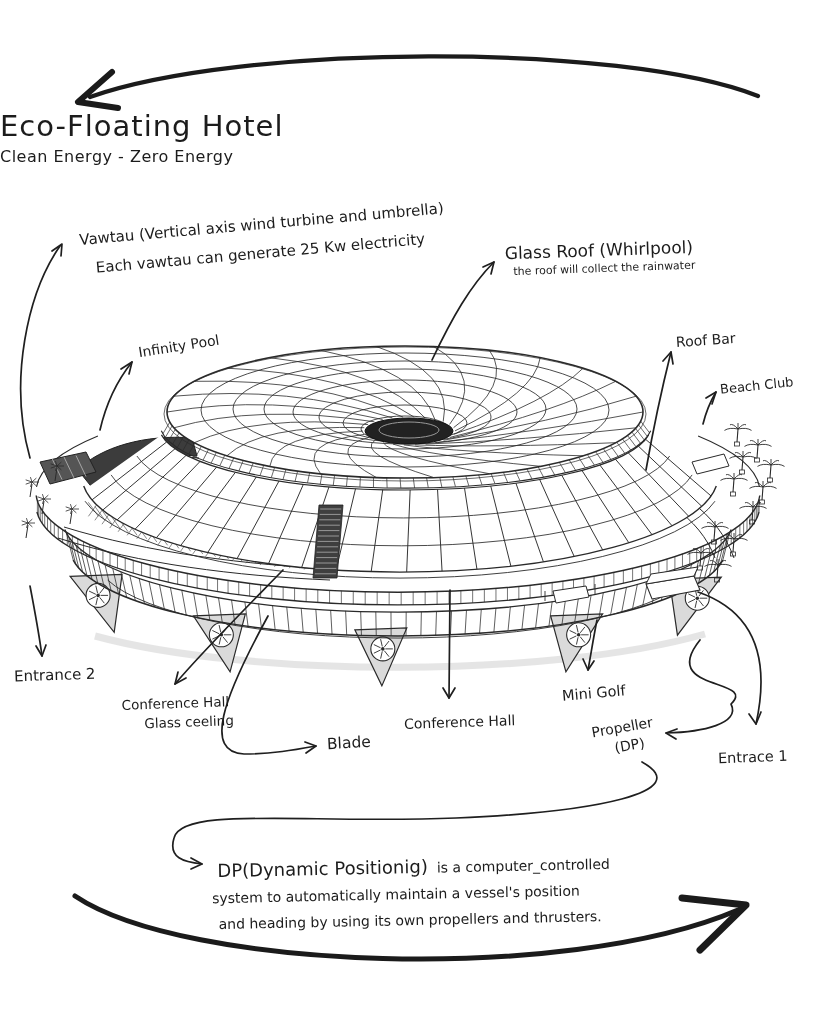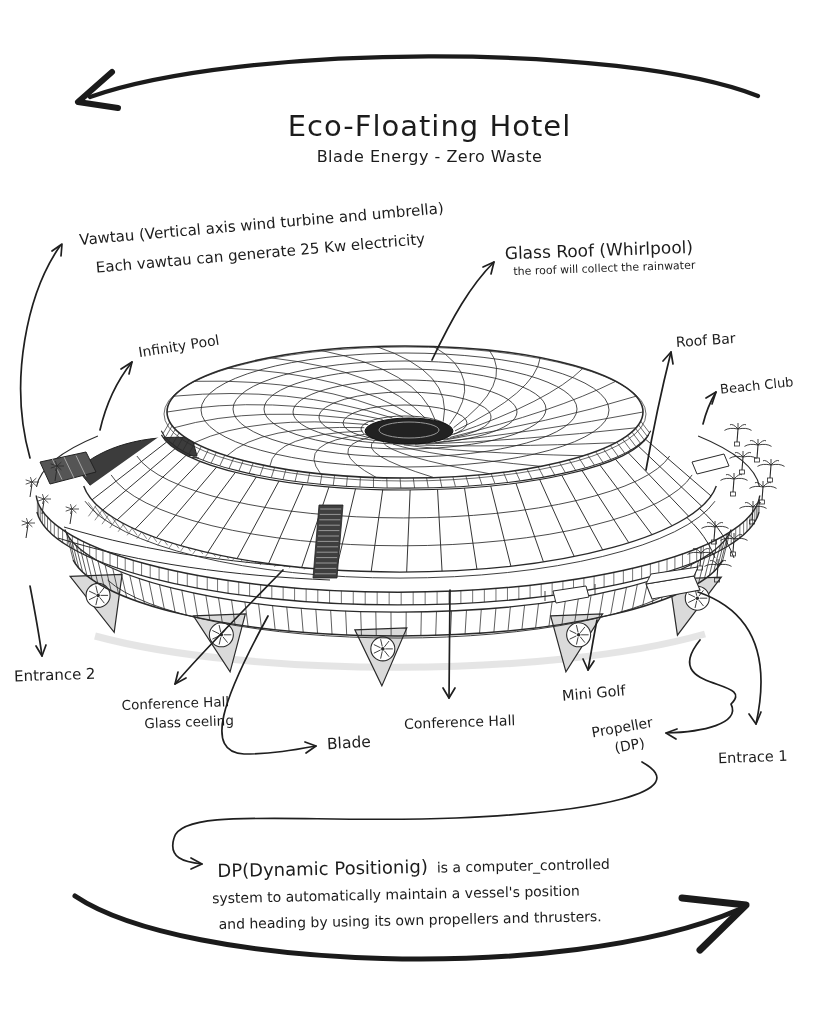--- a/index.html
+++ b/index.html
@@ -1,20 +1,20 @@
 <!DOCTYPE html>
 <html><head>
 <meta charset="utf-8">
 <style>
   html,body{margin:0;padding:0;background:#ffffff;}
   .page{position:relative;width:819px;height:1024px;background:#ffffff;overflow:hidden;
         font-family:"DejaVu Sans",sans-serif;color:#1c1c1c;}
   svg.art{position:absolute;left:0;top:0;width:819px;height:1024px;}
   .lbl{position:absolute;white-space:nowrap;color:#1c1c1c;line-height:1.25;}
-  .title-block{left:0;right:0;top:108px;text-align:center;padding-left:40px;}
+  .title-block{left:0;right:0;top:108px;}
   .title{font-size:29px;letter-spacing:1px;}
   .subtitle{font-size:16px;margin-top:3px;letter-spacing:0.5px;}
   .vawtau{left:80px;top:210px;font-size:15px;transform:rotate(-5deg);line-height:29px;}
   .vawtau .l2{margin-left:14px;}
   .glassroof{left:505px;top:240px;transform:rotate(-2deg);}
   .glassroof .l1{font-size:17px;}
   .glassroof .l2{font-size:11px;margin-left:8px;margin-top:1px;}
   .infpool{left:138px;top:338px;font-size:14px;transform:rotate(-9deg);}
   .roofbar{left:676px;top:332px;font-size:14px;transform:rotate(-4deg);}
   .beachclub{left:720px;top:378px;font-size:13px;transform:rotate(-6deg);}
@@ -617,21 +617,21 @@
       <path d="M677,729 L666,733 L676,739"></path>
       <path d="M698,592 C756,612 770,660 756,724"></path>
       <path d="M749,714 L756,724 L761,712"></path>
       <path d="M642,762 C696,792 596,812 456,818 C306,824 182,806 174,838 C168,858 184,862 202,864"></path>
       <path d="M191,858 L202,864 L191,869"></path>
     </g>
   </svg>
 
   <div class="lbl title-block">
     <div class="title">Eco-Floating Hotel</div>
-    <div class="subtitle">Blade Energy - Zero Waste</div>
+    <div class="subtitle">Clean Energy - Zero Energy</div>
   </div>
 
   <div class="lbl vawtau">
     <div class="l1">Vawtau (Vertical axis wind turbine and umbrella)</div>
     <div class="l2">Each vawtau can generate 25 Kw electricity</div>
   </div>
 
   <div class="lbl glassroof">
     <div class="l1">Glass Roof (Whirlpool)</div>
     <div class="l2">the roof will collect the rainwater</div>

